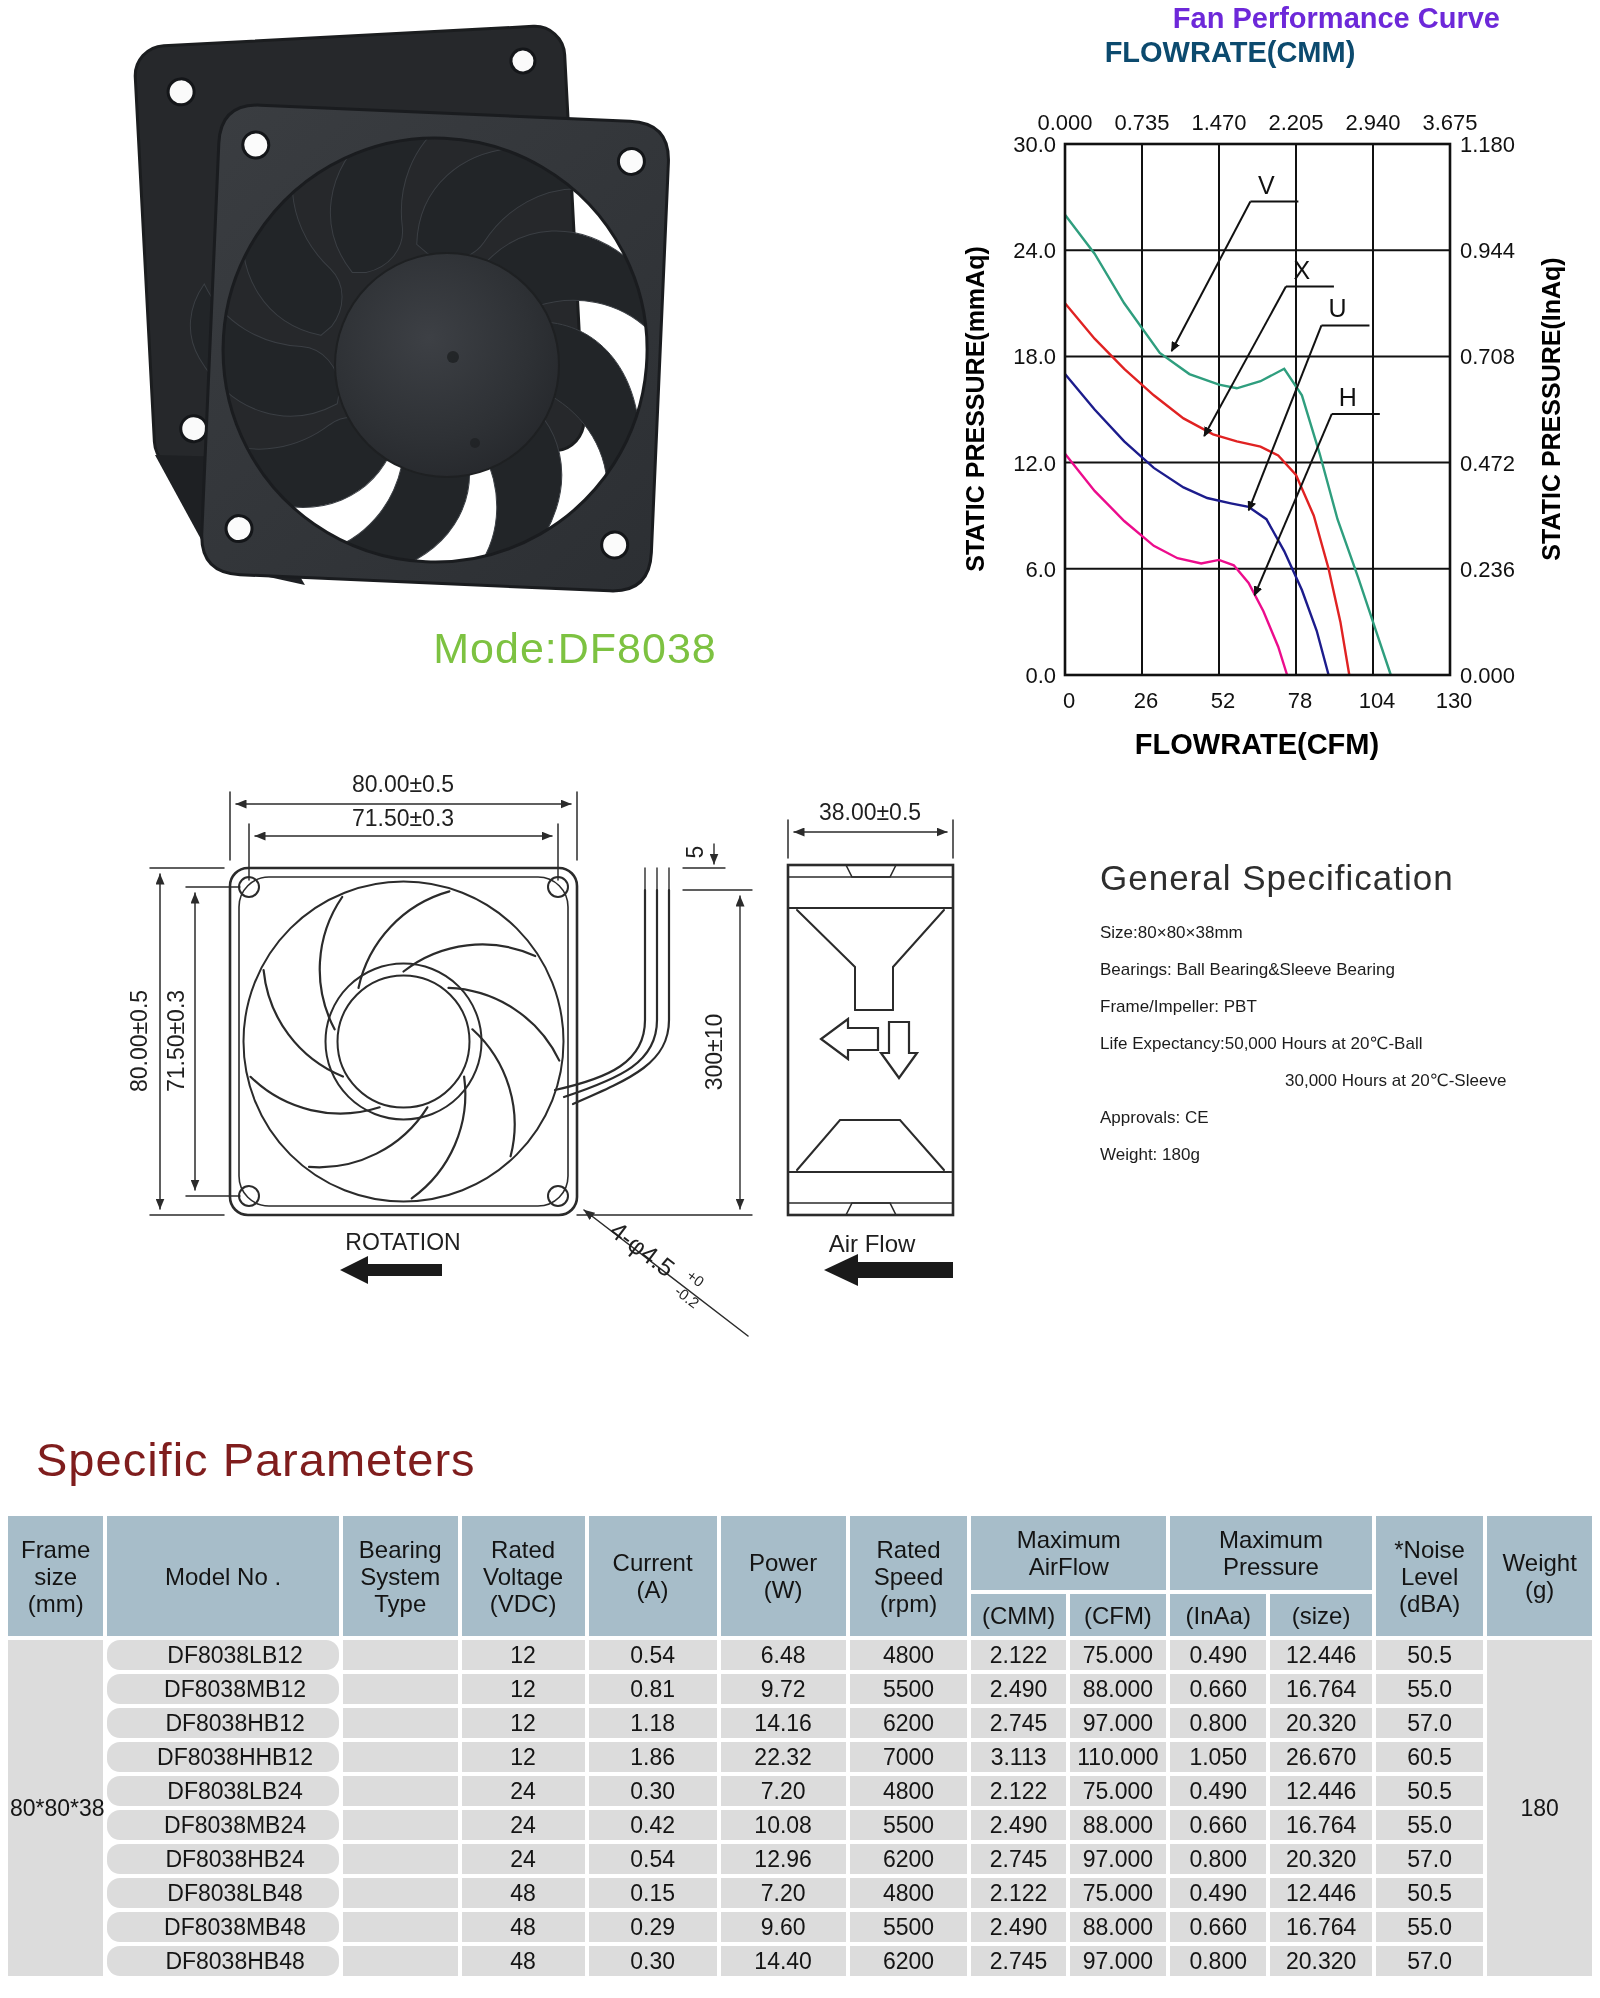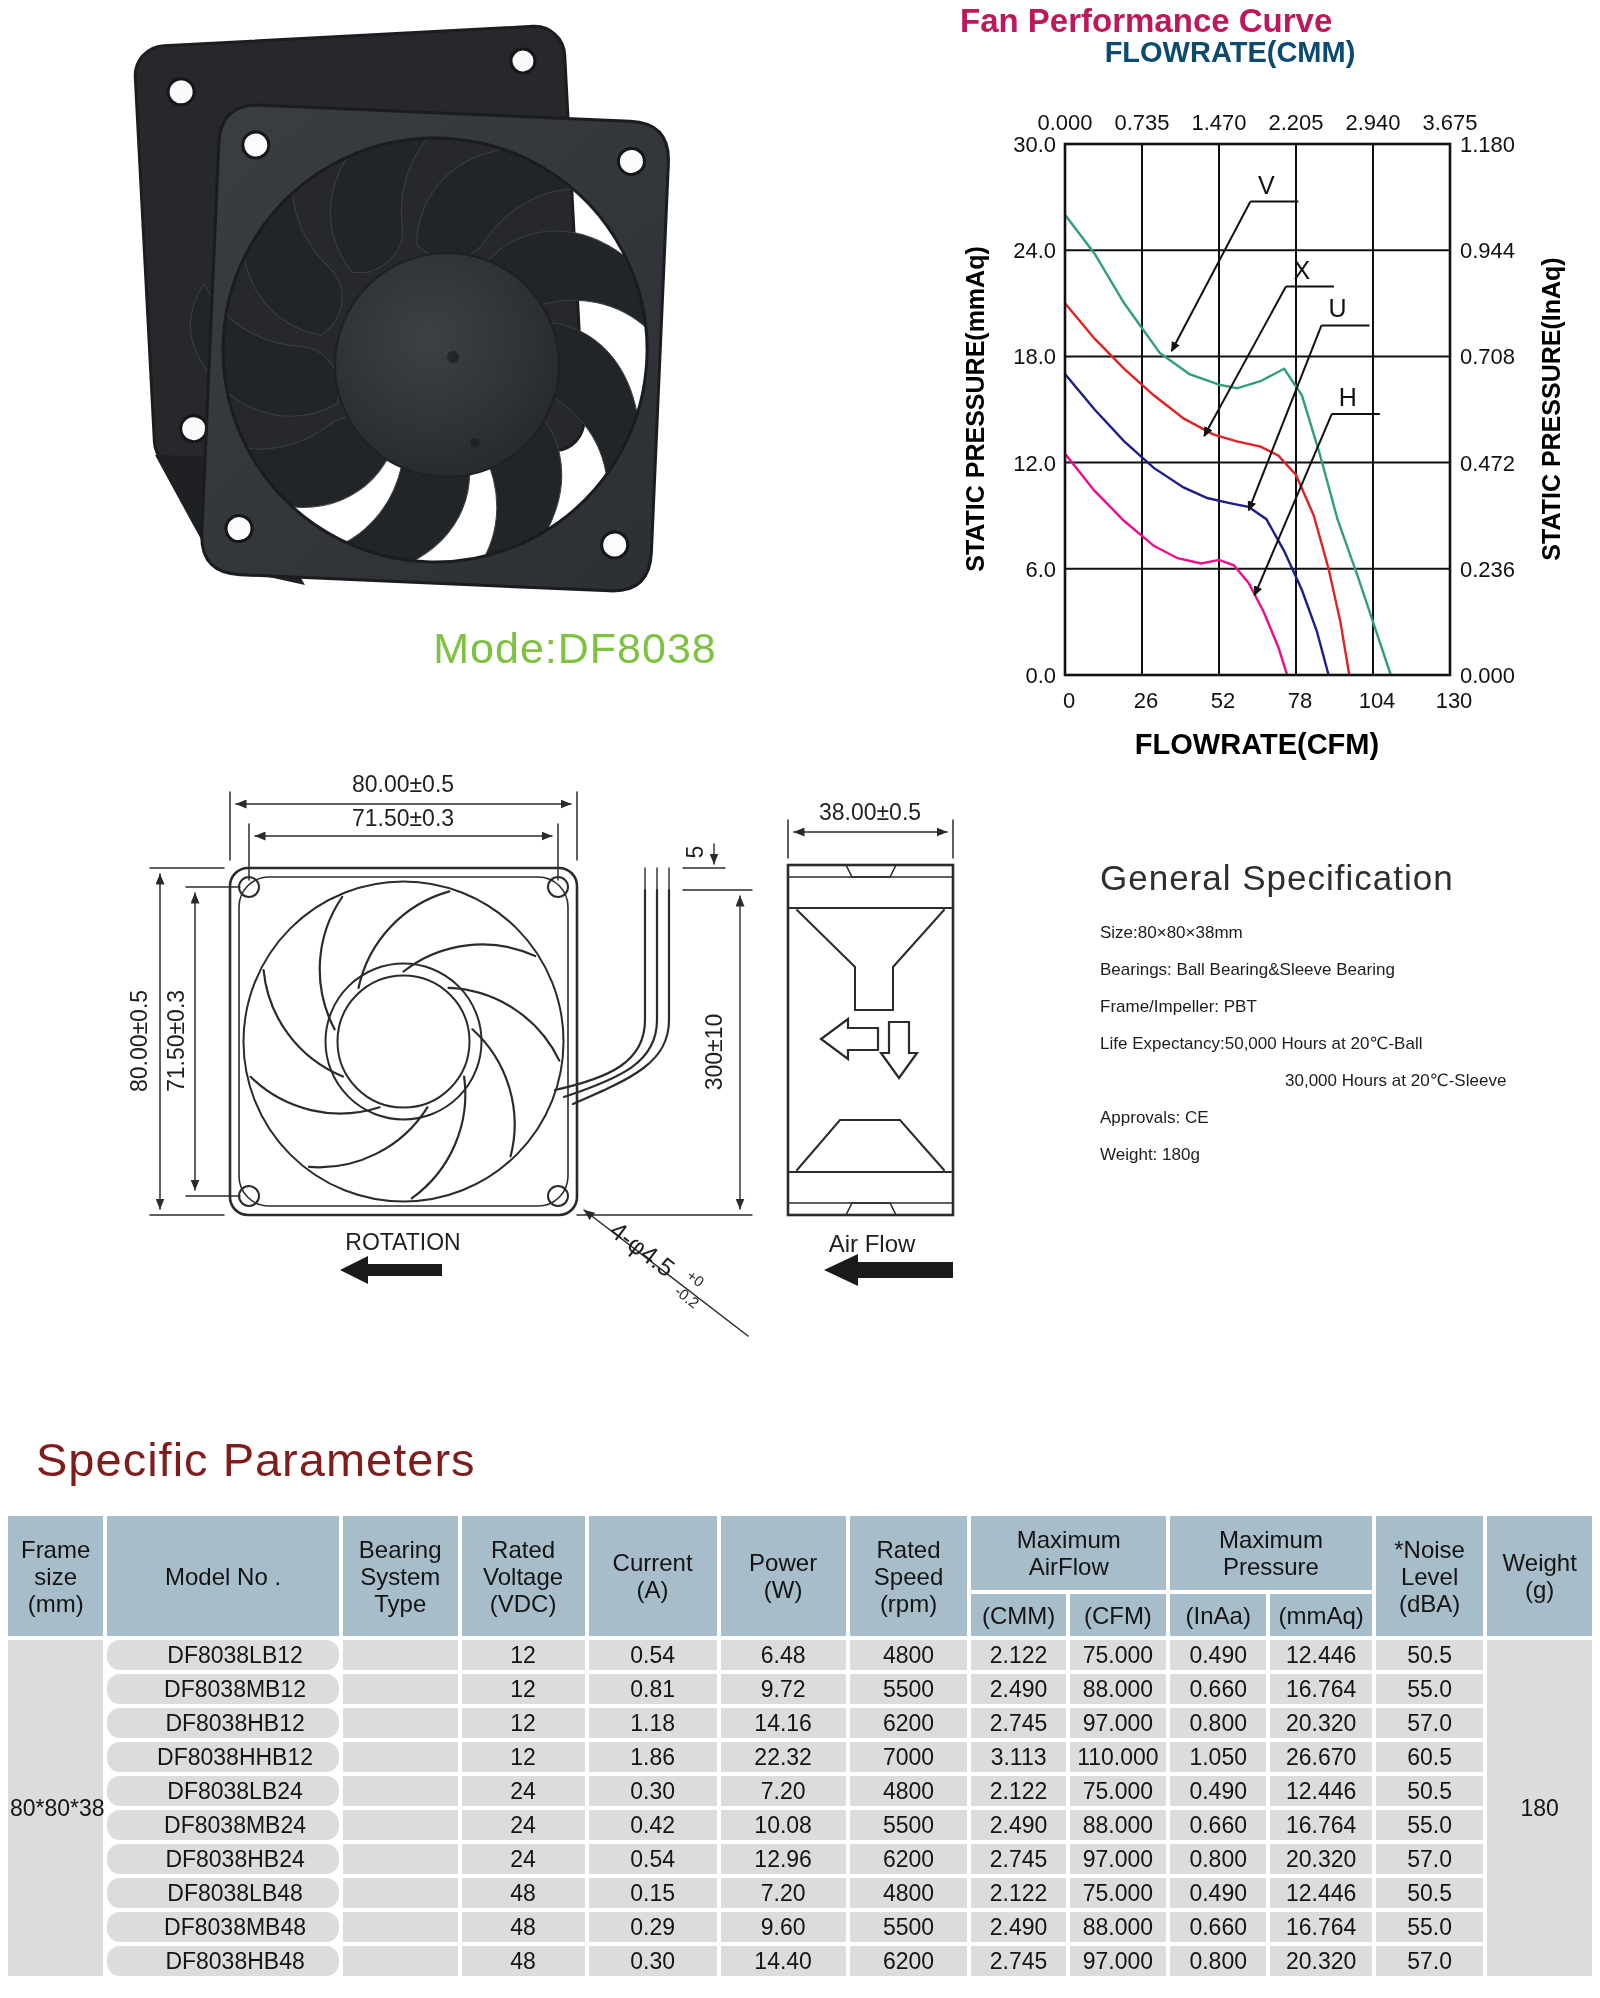--- a/index.html
+++ b/index.html
@@ -4,22 +4,22 @@
 <style>
   html,body{margin:0;padding:0;background:#fff;}
   .page{position:relative;width:1600px;height:1998px;background:#fff;overflow:hidden;
         font-family:"Liberation Sans","DejaVu Sans",sans-serif;color:#1a1a1a;}
   .abs{position:absolute;}
   
   .model-label{left:350px;top:624px;width:450px;text-align:center;font-size:43px;
                letter-spacing:1px;color:#7dc241;font-weight:400;}
   
   .chart-wrap{left:960px;top:0px;width:640px;height:800px;}
-  .chart-title{position:absolute;left:0;top:2px;width:540px;text-align:left;
-               font-size:33px;font-weight:bold;color:#be185d;}
+  .chart-title{position:absolute;left:0;top:2px;width:540px;text-align:right;
+               font-size:29px;font-weight:bold;color:#6d28d9;}
   .chart-subtitle{position:absolute;left:0;top:36px;width:540px;text-align:center;
                font-size:29px;font-weight:bold;color:#0c4a6e;}
   svg text{font-family:"Liberation Sans","DejaVu Sans",sans-serif;}
   
   .gspec{left:1100px;top:858px;width:490px;}
   .gspec-title{font-size:35px;letter-spacing:1px;color:#2e2e2e;margin-bottom:16px;}
   .gspec-line{font-size:17px;color:#1c1c1c;line-height:37px;}
   .gspec-line.indent{padding-left:185px;}
   
   .section-title{left:36px;top:1432px;font-size:47px;letter-spacing:1px;color:#7f1d1d;}
@@ -319,21 +319,21 @@
         <th rowspan="2">*Noise
 Level
 (dBA)</th>
         <th rowspan="2">Weight
 (g)</th>
       </tr>
       <tr class="h2">
         <th>(CMM)</th>
         <th>(CFM)</th>
         <th>(InAa)</th>
-        <th>(mmAq)</th>
+        <th>(size)</th>
       </tr>
     </thead>
     <tbody id="param-rows">
         <tr>
           <td rowspan="10">80*80*38</td>
           <td class="model">DF8038LB12</td>
           <td></td>
           <td>12</td>
           <td>0.54</td>
           <td>6.48</td>

